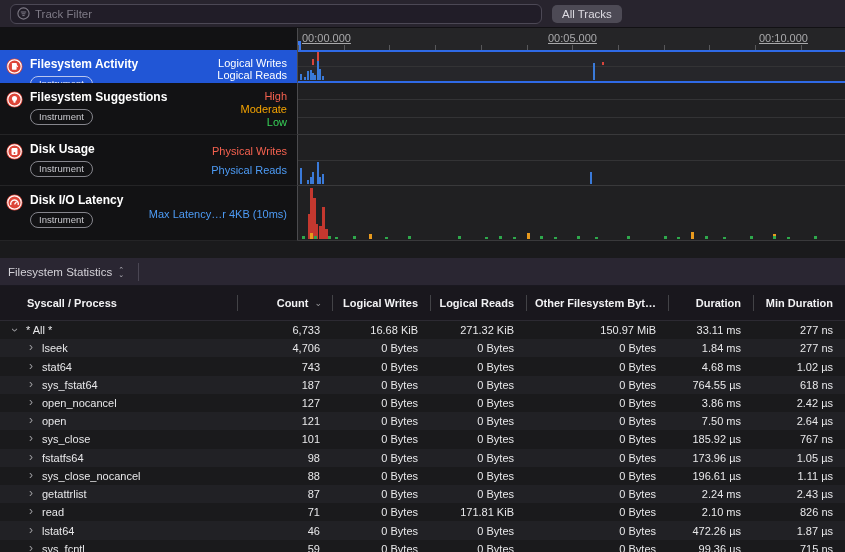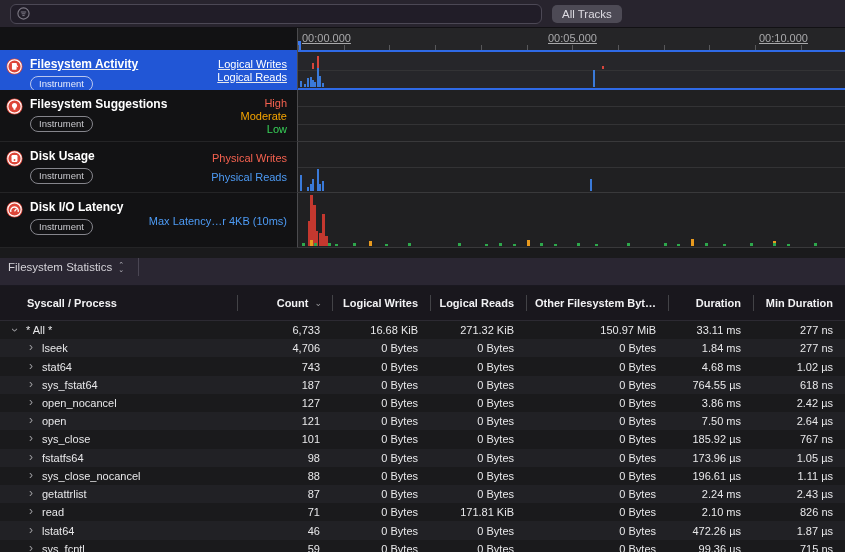--- a/index.html
+++ b/index.html
@@ -42,21 +42,21 @@
     text-align:right; font-size:11px; padding-bottom:6px; white-space:nowrap; }
   .track-chart { flex:1; position:relative; background:#202022; border-bottom:1px solid #39393b;
     display:flex; flex-direction:column; }
   .track-row.selected .track-chart { background:#26262a;
     border-top:2px solid #2f6ae6; border-bottom:2px solid #2f6ae6; }
   .subrow { flex:1; position:relative; border-bottom:1px solid #333335; }
   .subrow:last-child { border-bottom:none; }
   .spike { position:absolute; bottom:1px; }
 
   
-  .jumpbar { height:28px; background:#2a2632; display:flex; padding:0 8px;
+  .jumpbar { height:28px; background:#2a2632; display:flex; align-items:center; padding:0 8px;
     border-bottom:1px solid #1a1820; }
   .jump-control { display:flex; align-items:center; gap:6px; font-size:11.5px; color:#d4d2d8;
     padding-right:14px; border-right:1px solid #4a4653; height:18px; }
   .chev-stack { display:flex; flex-direction:column; line-height:5px; font-size:7px; color:#b8b6be; }
 
   .table-header { height:35px; background:#19171d; display:flex; align-items:center;
     font-size:11px; font-weight:bold; color:#f2f2f4; border-bottom:1px solid #2c2a32; }
   .th { height:16px; display:flex; align-items:center; }
   .th.name { width:237px; padding-left:27px; }
   .th.num { justify-content:flex-end; padding-right:12px; border-left:1px solid #434347; }
@@ -81,20 +81,21 @@
 <div class="toolbar">
   <div class="filter-field">
     <span style="display:flex">
       <svg width="13" height="13" viewBox="0 0 13 13">
         <circle cx="6.5" cy="6.5" r="5.6" fill="none" stroke="#7e7a86" stroke-width="1.1"></circle>
         <line x1="3.8" y1="5" x2="9.2" y2="5" stroke="#7e7a86" stroke-width="1"></line>
         <line x1="4.6" y1="6.8" x2="8.4" y2="6.8" stroke="#7e7a86" stroke-width="1"></line>
         <line x1="5.4" y1="8.6" x2="7.6" y2="8.6" stroke="#7e7a86" stroke-width="1"></line>
       </svg>
     </span>
+    <input type="text" placeholder="Track Filter" style="">
   </div>
   <button class="btn-alltracks">All Tracks</button>
 </div>
 
 <div class="main">
   <div style="display:flex; flex-direction:column; width:845px;">
     <div style="display:flex;">
       <div class="ruler-spacer sidebar-col" style="height:22px;"></div>
       <div class="ruler chart-col" id="ruler">
         <div class="playhead"></div>
@@ -109,21 +110,21 @@
           <div class="ruler-tick" style="left: 274.2px;"></div>
           <div class="ruler-tick" style="left: 319.9px;"></div>
           <div class="ruler-tick" style="left: 365.6px;"></div>
           <div class="ruler-tick" style="left: 411.3px;"></div>
           <div class="ruler-label" style="left: 461px;">00:10.000</div>
           <div class="ruler-tick" style="left: 457px;"></div>
           <div class="ruler-tick" style="left: 502.7px;"></div>
         </div>
     </div>
     <div id="tracks">
-        <div class="track-row selected" style="height: 40px; text-decoration: underline;">
+        <div class="track-row selected" style="height: 33px;">
           <div class="track-side">
             <span class="track-icon"><svg width="17" height="17" viewBox="0 0 16 16">
                 <circle cx="8" cy="8" r="7.6" fill="#dd4538"></circle>
                 <circle cx="8" cy="8" r="6.3" fill="none" stroke="#fff" stroke-width="1.1"></circle>
                 <rect x="5.6" y="4.6" width="4.4" height="6.4" rx="0.6" fill="#fff"></rect>
                 <line x1="9" y1="5.5" x2="11" y2="8.5" stroke="#fff" stroke-width="1.1"></line>
               </svg></span>
             <div class="track-main"><div class="track-title">Filesystem Activity</div><span class="track-badge">Instrument</span></div>
             <div class="series-labels">
               <span style="color:#ffffff">Logical Writes</span>

